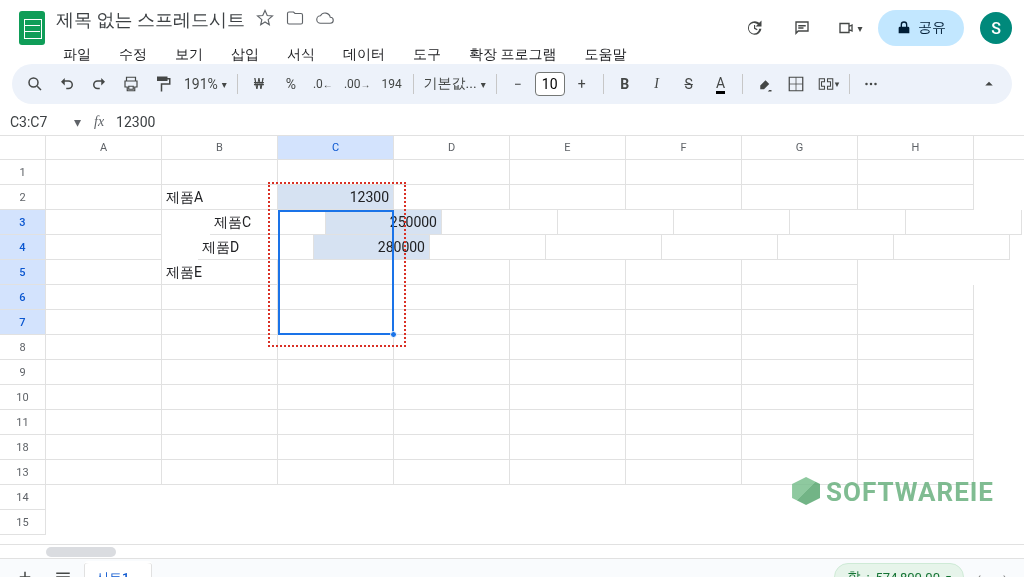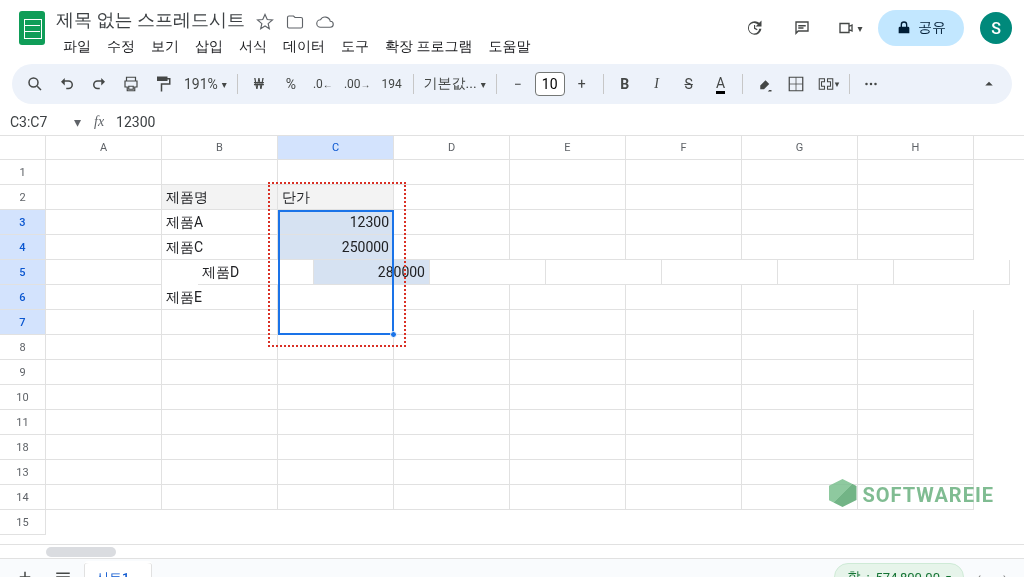--- a/index.html
+++ b/index.html
@@ -5,24 +5,24 @@
 * { margin: 0; padding: 0; box-sizing: border-box; font-family: "Google Sans", Roboto, Arial, sans-serif; }
 body { background: #fff; overflow: hidden; width: 1024px; height: 577px; position: relative; }
 
 
 .titlebar { display: flex; align-items: flex-start; padding: 8px 12px 0 12px; height: 60px; }
 .logo-box { width: 40px; height: 40px; display: flex; align-items: center; justify-content: center; margin-right: 4px; }
 .logo { width: 26px; height: 34px; background: #0f9d58; border-radius: 3px; position: relative; }
 .logo::before { content:""; position:absolute; left:5px; top:8px; width:16px; height:18px; border:1px solid #fff; }
 .logo::after { content:""; position:absolute; left:5px; top:14px; width:16px; height:1px; background:#fff; box-shadow:0 6px 0 #fff; }
 .title-wrap { flex: 1; }
-.title-row { display: flex; align-items: flex-end; gap: 10px; height: 24px; }
+.title-row { display: flex; align-items: flex-start; gap: 10px; height: 24px; }
 .doc-title { font-size: 18px; color: #3c4043; }
 .title-icon { width: 20px; height: 20px; color: #5f6368; display:flex;align-items:center;justify-content:center; cursor:pointer; }
-.menubar { display: flex; gap: 2px; margin-top: 2px; }
+.menubar { display: flex; gap: 14px; margin-top: 10px; }
 .menu-item { font-size: 14px; color: #202124; padding: 4px 7px; border-radius: 4px; cursor: pointer; }
 .title-actions { display: flex; align-items: center; gap: 8px; margin-left: auto; }
 .title-actions .ibtn { width: 40px; height: 40px; border-radius: 20px; display:flex;align-items:center;justify-content:center; color:#444746; cursor:pointer;}
 .share-btn { display:flex; align-items:center; gap:6px; background:#c2e7ff; color:#001d35; font-size:14px; font-weight:500; height:36px; padding:0 18px; border-radius:18px; cursor:pointer; }
 .avatar { width:32px; height:32px; border-radius:50%; background:#00897b; color:#fff; display:flex;align-items:center;justify-content:center; font-weight:500; margin-left:8px; }
 
 
 .toolbar { margin: 4px 12px; height: 40px; background:#edf2fa; border-radius:24px; display:flex; align-items:center; padding:0 8px; gap:2px; }
 .tbtn { min-width:30px; height:30px; padding:0 4px; display:flex; align-items:center; justify-content:center; border-radius:4px; color:#444746; font-size:14px; cursor:pointer; }
 .tsep { width:1px; height:20px; background:#c7c7c7; margin:0 4px; }
@@ -62,21 +62,21 @@
 
 .hscroll { height:14px; border-top:1px solid #e1e1e1; background:#fff; position:relative;}
 .hscroll-thumb{position:absolute;left:46px;top:2px;height:10px;width:70px;background:#dadce0;border-radius:5px;}
 .sheetbar { height:37px; display:flex; align-items:center; border-top:1px solid #e1e1e1; background:#f9fbfd; padding:0 8px; gap:4px;}
 .sheetbar .sb-btn{width:34px;height:30px;display:flex;align-items:center;justify-content:center;color:#444746;border-radius:4px;cursor:pointer;}
 .sheet-tab{display:flex;align-items:center;gap:6px;height:32px;padding:0 12px;background:#fff;border-radius:4px 4px 0 0;border-top:2px solid transparent;color:#0b57d0;font-size:13px;font-weight:500;cursor:pointer; box-shadow:0 -1px 0 #e1e1e1 inset, 1px 0 0 #e1e1e1 inset, -1px 0 0 #e1e1e1 inset;}
 .status-pill{margin-left:auto;display:flex;align-items:center;gap:6px;height:28px;padding:0 12px;border:1px solid #ceead6;background:#e6f4ea;border-radius:14px;color:#137333;font-size:13px;}
 .nav-arrow{width:22px;height:22px;display:flex;align-items:center;justify-content:center;color:#888;}
 
 
-.watermark{position:absolute;right:30px;bottom:70px;display:flex;align-items:flex-end;gap:6px;color:#6ab17f;font-size:20px;font-weight:700;letter-spacing:1px;opacity:0.85;pointer-events:none;}
+.watermark{position:absolute;right:30px;bottom:70px;display:flex;align-items:flex-start;gap:6px;color:#6ab17f;font-size:26px;font-weight:700;letter-spacing:1px;opacity:0.85;pointer-events:none;}
 .wm-cube{width:28px;height:28px;position:relative;}
 .wm-cube::before{content:"";position:absolute;inset:0;background:linear-gradient(135deg,#7bc08f 50%,#5aa872 50%);clip-path:polygon(50% 0,100% 25%,100% 75%,50% 100%,0 75%,0 25%);}
 
 svg { width:18px; height:18px; fill:currentColor; }
 </style>
 </head>
 <body>
 
 <div class="titlebar">
   <div class="logo-box">
@@ -274,41 +274,31 @@
           <div class="cell" style="width: 116px;"></div>
           <div class="cell" style="width: 116px;"></div>
           <div class="cell" style="width: 116px;"></div>
           <div class="cell" style="width: 116px;"></div>
           <div class="cell" style="width: 116px;"></div>
           <div class="cell" style="width: 116px;"></div>
           <div class="cell" style="width: 116px;"></div>
         </div>
         <div class="row">
           <div class="cell" style="width: 116px;"></div>
-          <div class="cell hdrbg" style="width: 116px;">제품명</div>
-          <div class="cell hdrbg" style="width: 116px;">단가</div>
-          <div class="cell" style="width: 116px;"></div>
-          <div class="cell" style="width: 116px;"></div>
-          <div class="cell" style="width: 116px;"></div>
-          <div class="cell" style="width: 116px;"></div>
-          <div class="cell" style="width: 116px;"></div>
-        </div>
-        <div class="row">
-          <div class="cell" style="width: 116px;"></div>
           <div class="cell" style="width: 116px;">제품A</div>
           <div class="cell right selbg" style="width: 116px;">12300</div>
           <div class="cell" style="width: 116px;"></div>
           <div class="cell" style="width: 116px;"></div>
           <div class="cell" style="width: 116px;"></div>
           <div class="cell" style="width: 116px;"></div>
           <div class="cell" style="width: 116px;"></div>
         </div>
         <div class="row">
           <div class="cell" style="width: 116px;"></div>
-          <div class="cell" style="width: 116px;">제품C</div>
+          <div class="cell" style="width: 116px; margin-left: 48px;">제품C</div>
           <div class="cell right selbg" style="width: 116px;">250000</div>
           <div class="cell" style="width: 116px;"></div>
           <div class="cell" style="width: 116px;"></div>
           <div class="cell" style="width: 116px;"></div>
           <div class="cell" style="width: 116px;"></div>
           <div class="cell" style="width: 116px;"></div>
         </div>
         <div class="row">
           <div class="cell" style="width: 116px;"></div>
           <div class="cell" style="width: 116px; margin-left: 36px;">제품D</div>

